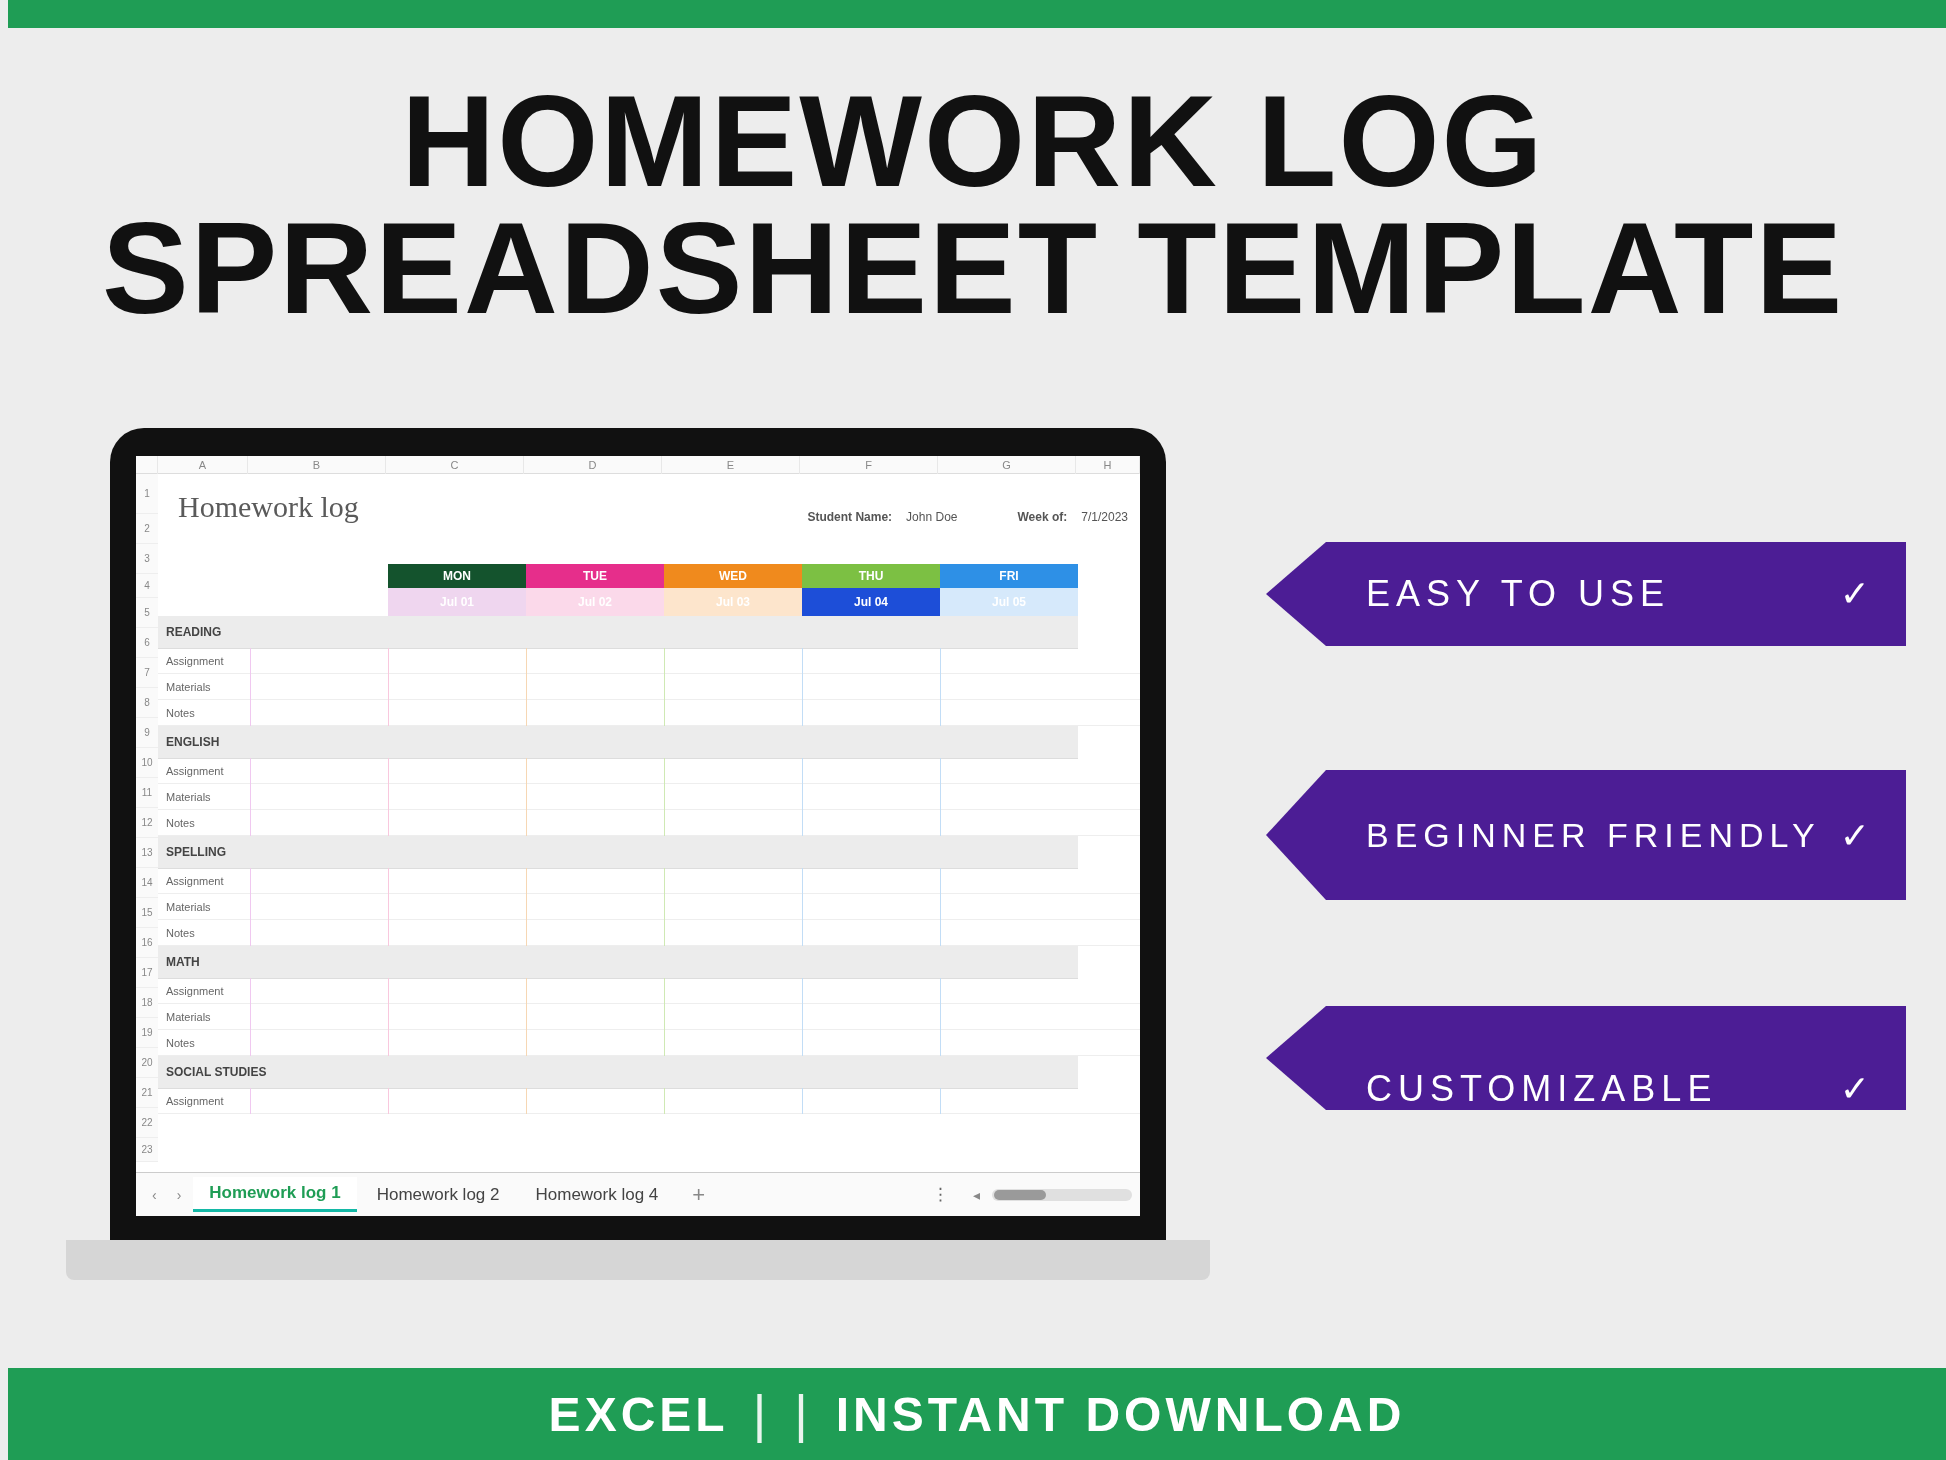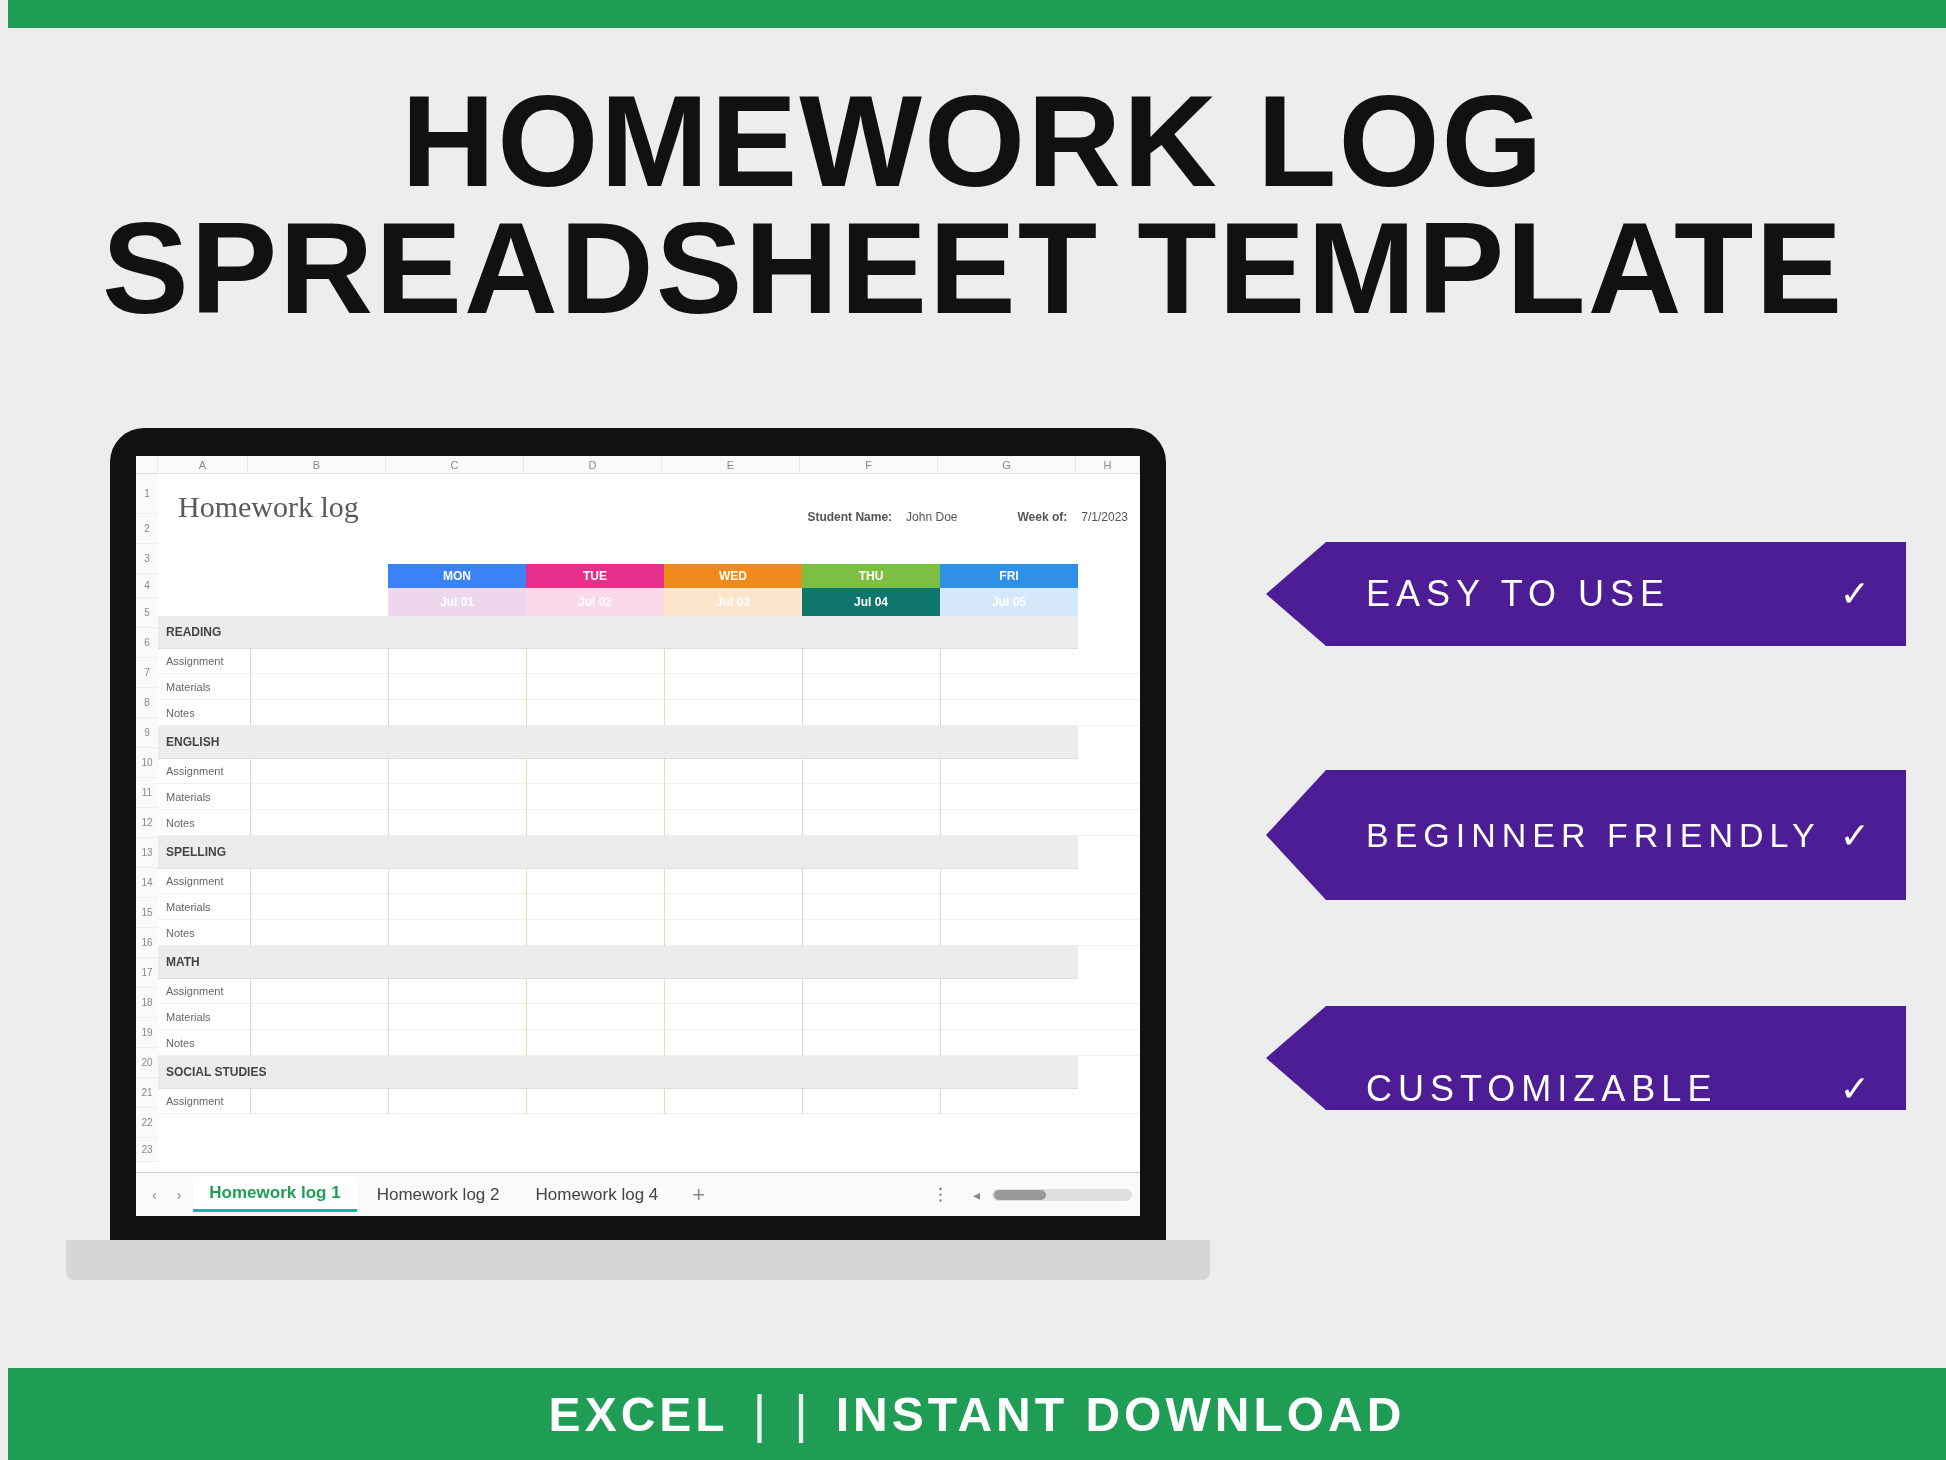--- a/index.html
+++ b/index.html
@@ -129,22 +129,22 @@
     font-weight: 700;
     color: #fff;
     height: 24px;
     line-height: 24px;
   }
   .day-row > div:first-child, .date-row > div:first-child { background: transparent; }
   .date-row > div {
     height: 28px; line-height: 28px;
     font-size: 12px;
   }
-  .c-mon { background:#3b82f6; } .c-tue{background:#e62e8b;} .c-wed{background:#f08a1d;} .c-thu{background:#7cc043;} .c-fri{background:#2e90e6;}
-  .d-mon{background:#efd6ef;color:#a24aa2;} .d-tue{background:#fbd9ea;color:#e62e8b;} .d-wed{background:#fde5cc;color:#b9690f;} .d-thu{background:#0f766e;color:#4f8a1c;} .d-fri{background:#d6e9fb;color:#2e90e6;}
+  .c-mon { background:#14532d; } .c-tue{background:#e62e8b;} .c-wed{background:#f08a1d;} .c-thu{background:#7cc043;} .c-fri{background:#2e90e6;}
+  .d-mon{background:#efd6ef;color:#a24aa2;} .d-tue{background:#fbd9ea;color:#e62e8b;} .d-wed{background:#fde5cc;color:#b9690f;} .d-thu{background:#1d4ed8;color:#4f8a1c;} .d-fri{background:#d6e9fb;color:#2e90e6;}
 
   .subj-row { height: 32px; }
   .subj-row > div:first-child {
     background: #ececec;
     font-size: 12px;
     font-weight: 700;
     color: #444;
     padding-left: 8px;
     line-height: 32px;
     grid-column: 1 / -1;

